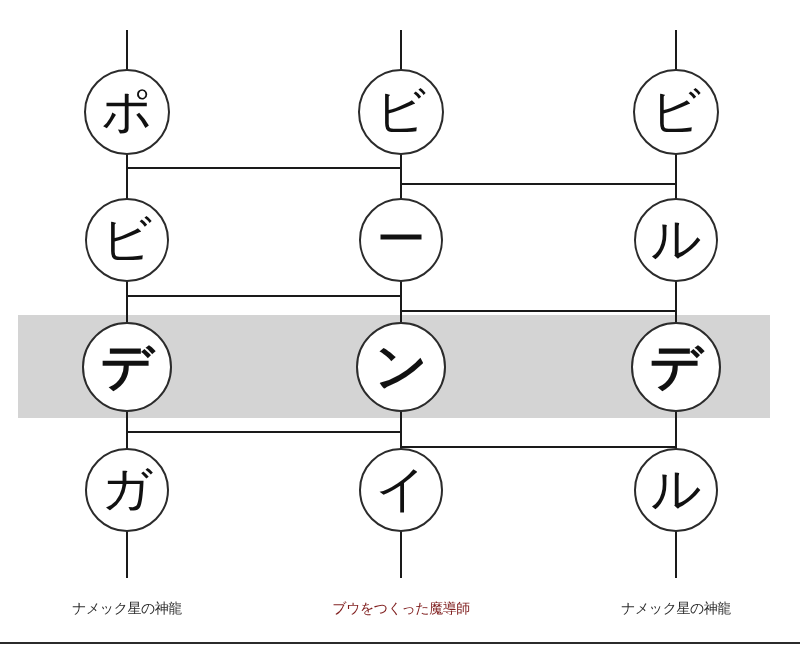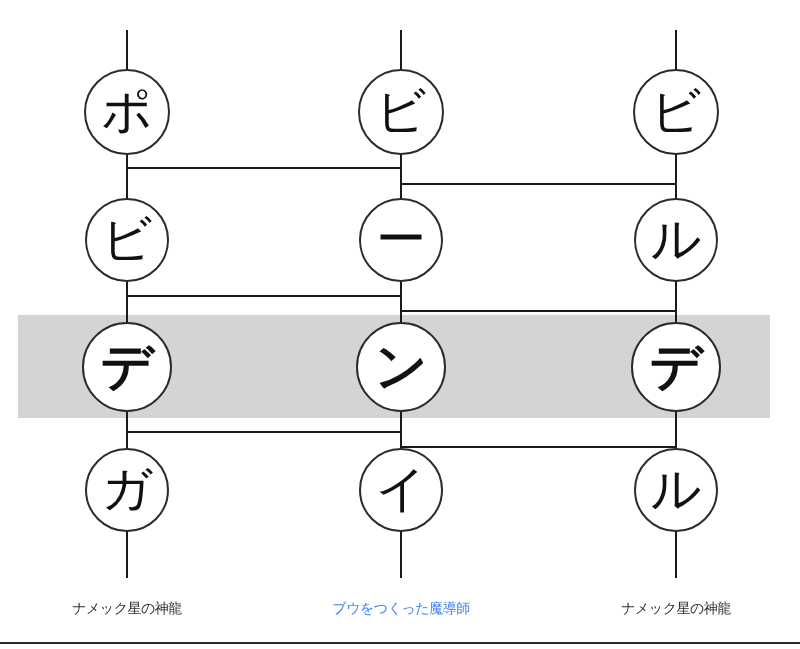--- a/index.html
+++ b/index.html
@@ -145,18 +145,18 @@
       </div>
       <div class="node answer" style="left: 631px; top: 322px; width: 90px; height: 90px; border-color: rgb(43, 43, 43); background: rgb(255, 255, 255);">
         <span class="glyph" style="color: rgb(17, 17, 17);">デ</span>
       </div>
       <div class="node" style="left: 634px; top: 448px; width: 84px; height: 84px; border-color: rgb(43, 43, 43); background: rgb(255, 255, 255);">
         <span class="glyph" style="color: rgb(17, 17, 17);">ル</span>
       </div>
     </div>
   <div id="clues-layer">
       <div class="clue" style="left: 127px; top: 600px; color: rgb(46, 46, 46);">ナメック星の神龍</div>
-      <div class="clue" style="left: 401px; top: 600px; color: #3b82f6; text-align: right;">ブウをつくった魔導師</div>
+      <div class="clue" style="left: 401px; top: 600px; color: #7f1d1d; text-align: right;">ブウをつくった魔導師</div>
       <div class="clue" style="left: 676px; top: 600px; color: rgb(46, 46, 46);">ナメック星の神龍</div>
     </div>
 
   <div class="bottom-rule" style="top: 642px; background: rgb(43, 43, 43);"></div>
 </div>
 
 </body></html>

